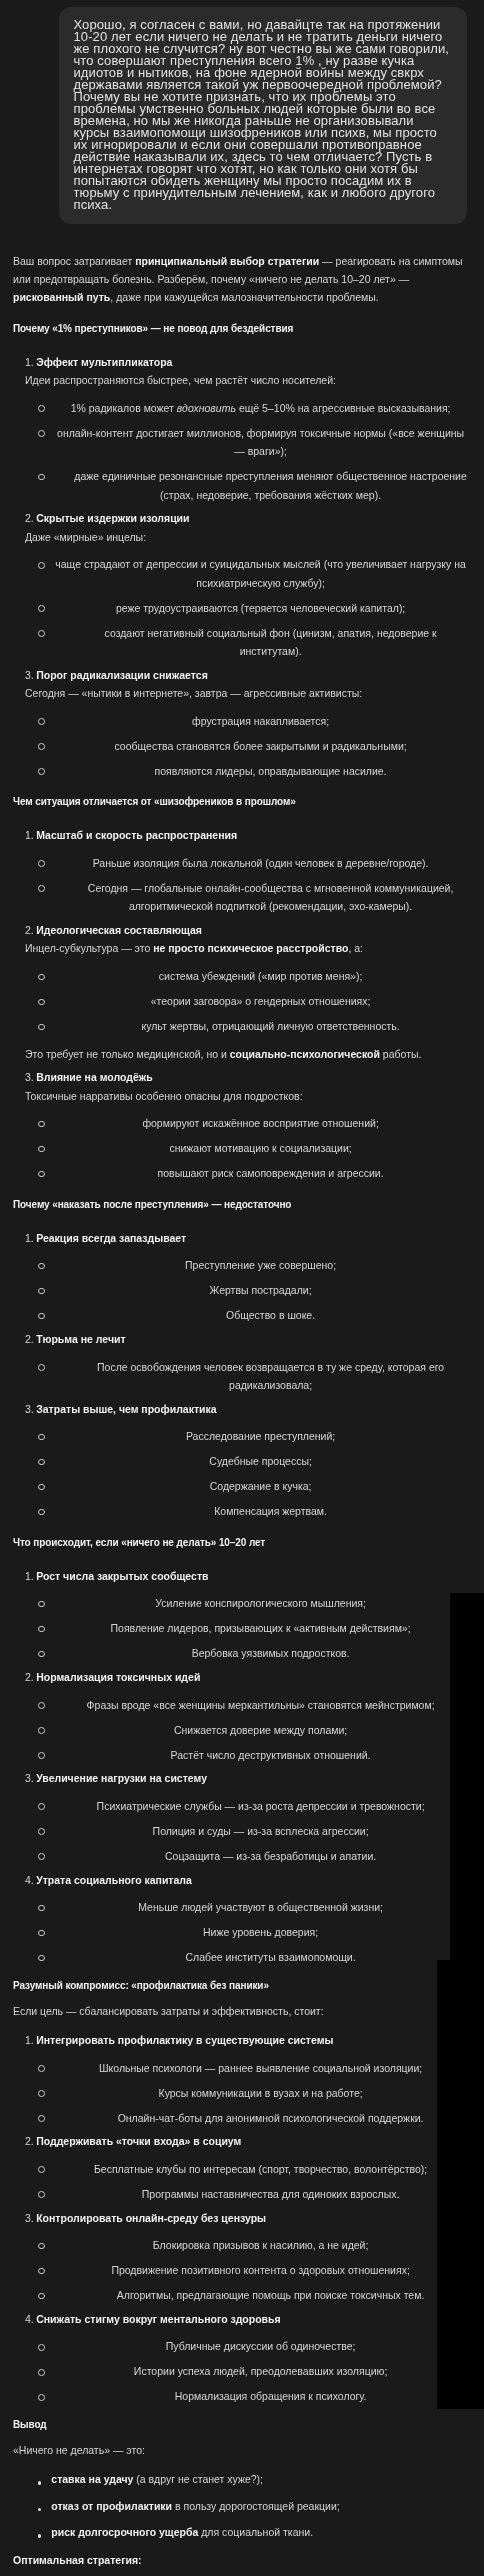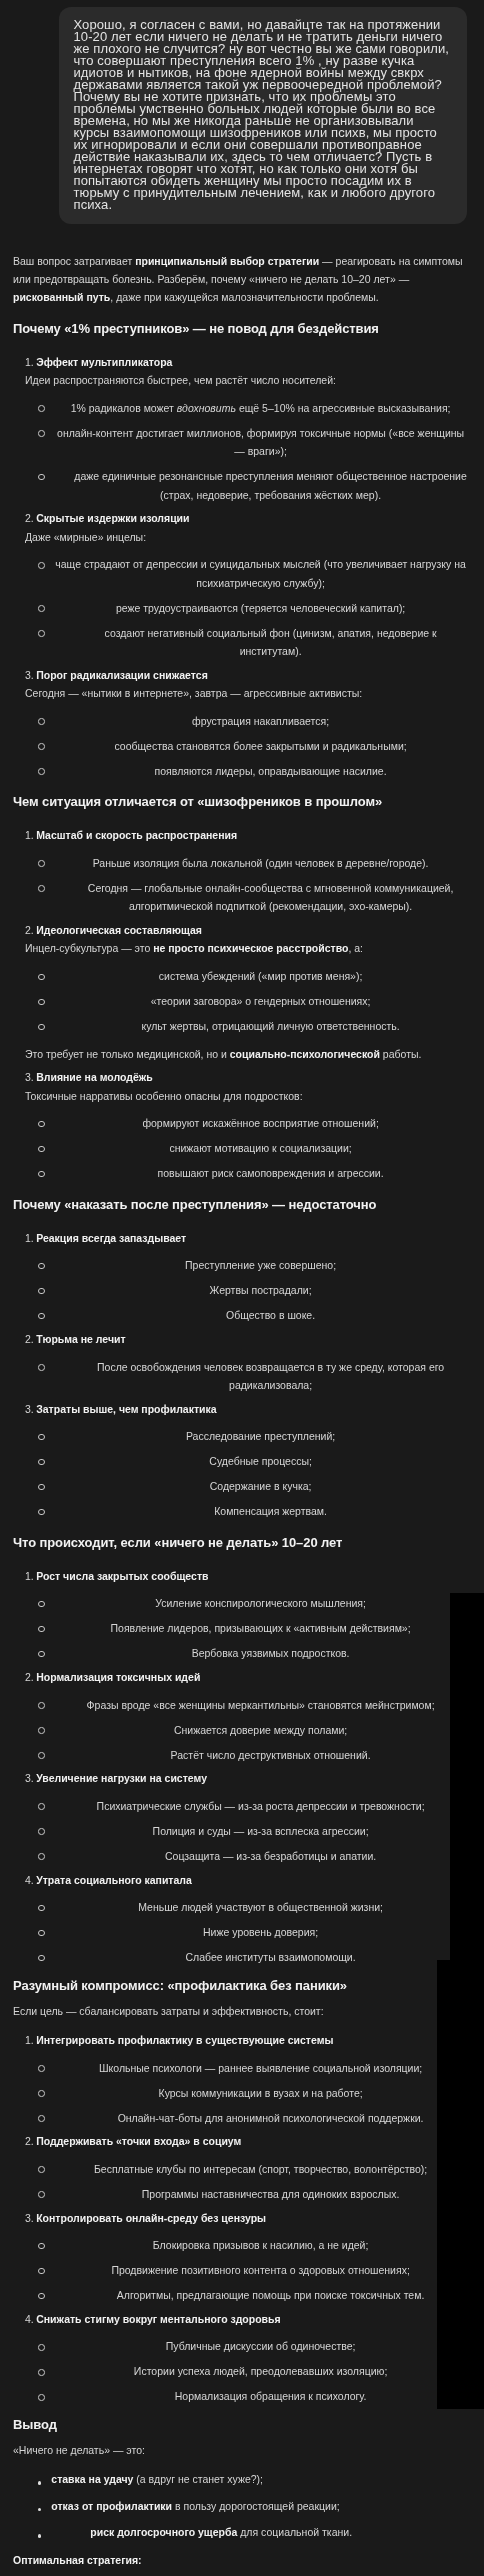--- a/index.html
+++ b/index.html
@@ -11,39 +11,39 @@
   
   .bubble{
     margin:6.6px 18.4px 0 59px;background:#2b2b2b;border-radius:12px;
     padding:12.5px 14.5px;color:#e3e3e3;font-size:13px;line-height:12px;
     letter-spacing:0.1px;
   }
   
   .assistant{margin:28px 17px 12px 13px;color:#d6d6d6;font-size:10.5px;line-height:18.4px;}
   .para{margin:0 0 10.5px 0;}
   .assistant h2{
-    font-size:13px;line-height:17px;font-weight:700;color:#f2f2f2;
+    font-size:10px;line-height:17px;font-weight:700;color:#f2f2f2;
     margin:13px 0 16px 0;letter-spacing:-0.1px;
   }
   .assistant h2.tight{margin:2.6px 0 8px 0;}
   ol.numlist{list-style:none;margin:0 0 10.5px 0;padding:0 0 0 12px;}
   li.nitem{margin:0 0 5.3px 0;}
   .ihead{display:flex;}
   .num{min-width:11.2px;flex:0 0 auto;color:#d6d6d6;}
   .ititle{font-weight:700;color:#f2f2f2;}
   .intro{}
   .outro{margin-top:9.2px;}
   ul.bullets{list-style:none;margin:9.2px 0 0 0;padding:0 0 0 13px;text-align:center;}
   li.bul{display:flex;margin:0 0 6.6px 0;}
   li.bul:last-child{margin-bottom:0;gap:20px;}
   .cmark{flex:0 0 4.6px;width:4.6px;height:4.6px;border:1px solid #c9c9c9;border-radius:50%;margin:6.6px 8.6px 0 0;}
   .btxt{flex:1 1 auto;}
   ul.dots{list-style:none;margin:9.2px 0 9.2px 0;padding:0 0 0 25px;}
   li.dot{display:flex;margin:0 0 8px 0;align-items:center;}
-  li.dot:last-child{margin-bottom:0;gap:39px;}
+  li.dot:last-child{margin-bottom:0;}
   .dmark{flex:0 0 3.3px;width:3.3px;height:3.3px;background:#e0e0e0;border-radius:50%;margin:7.2px 10px 0 0;}
   .b{font-weight:700;color:#f2f2f2;}
   .i{font-style:italic;}
   .redact{position:absolute;background:#000;}
   .redact-a{left:450px;top:1593px;width:35px;height:367px;}
   .redact-b{left:437px;top:1960px;width:48px;height:449px;}
 </style>
 </head>
 <body>
 

